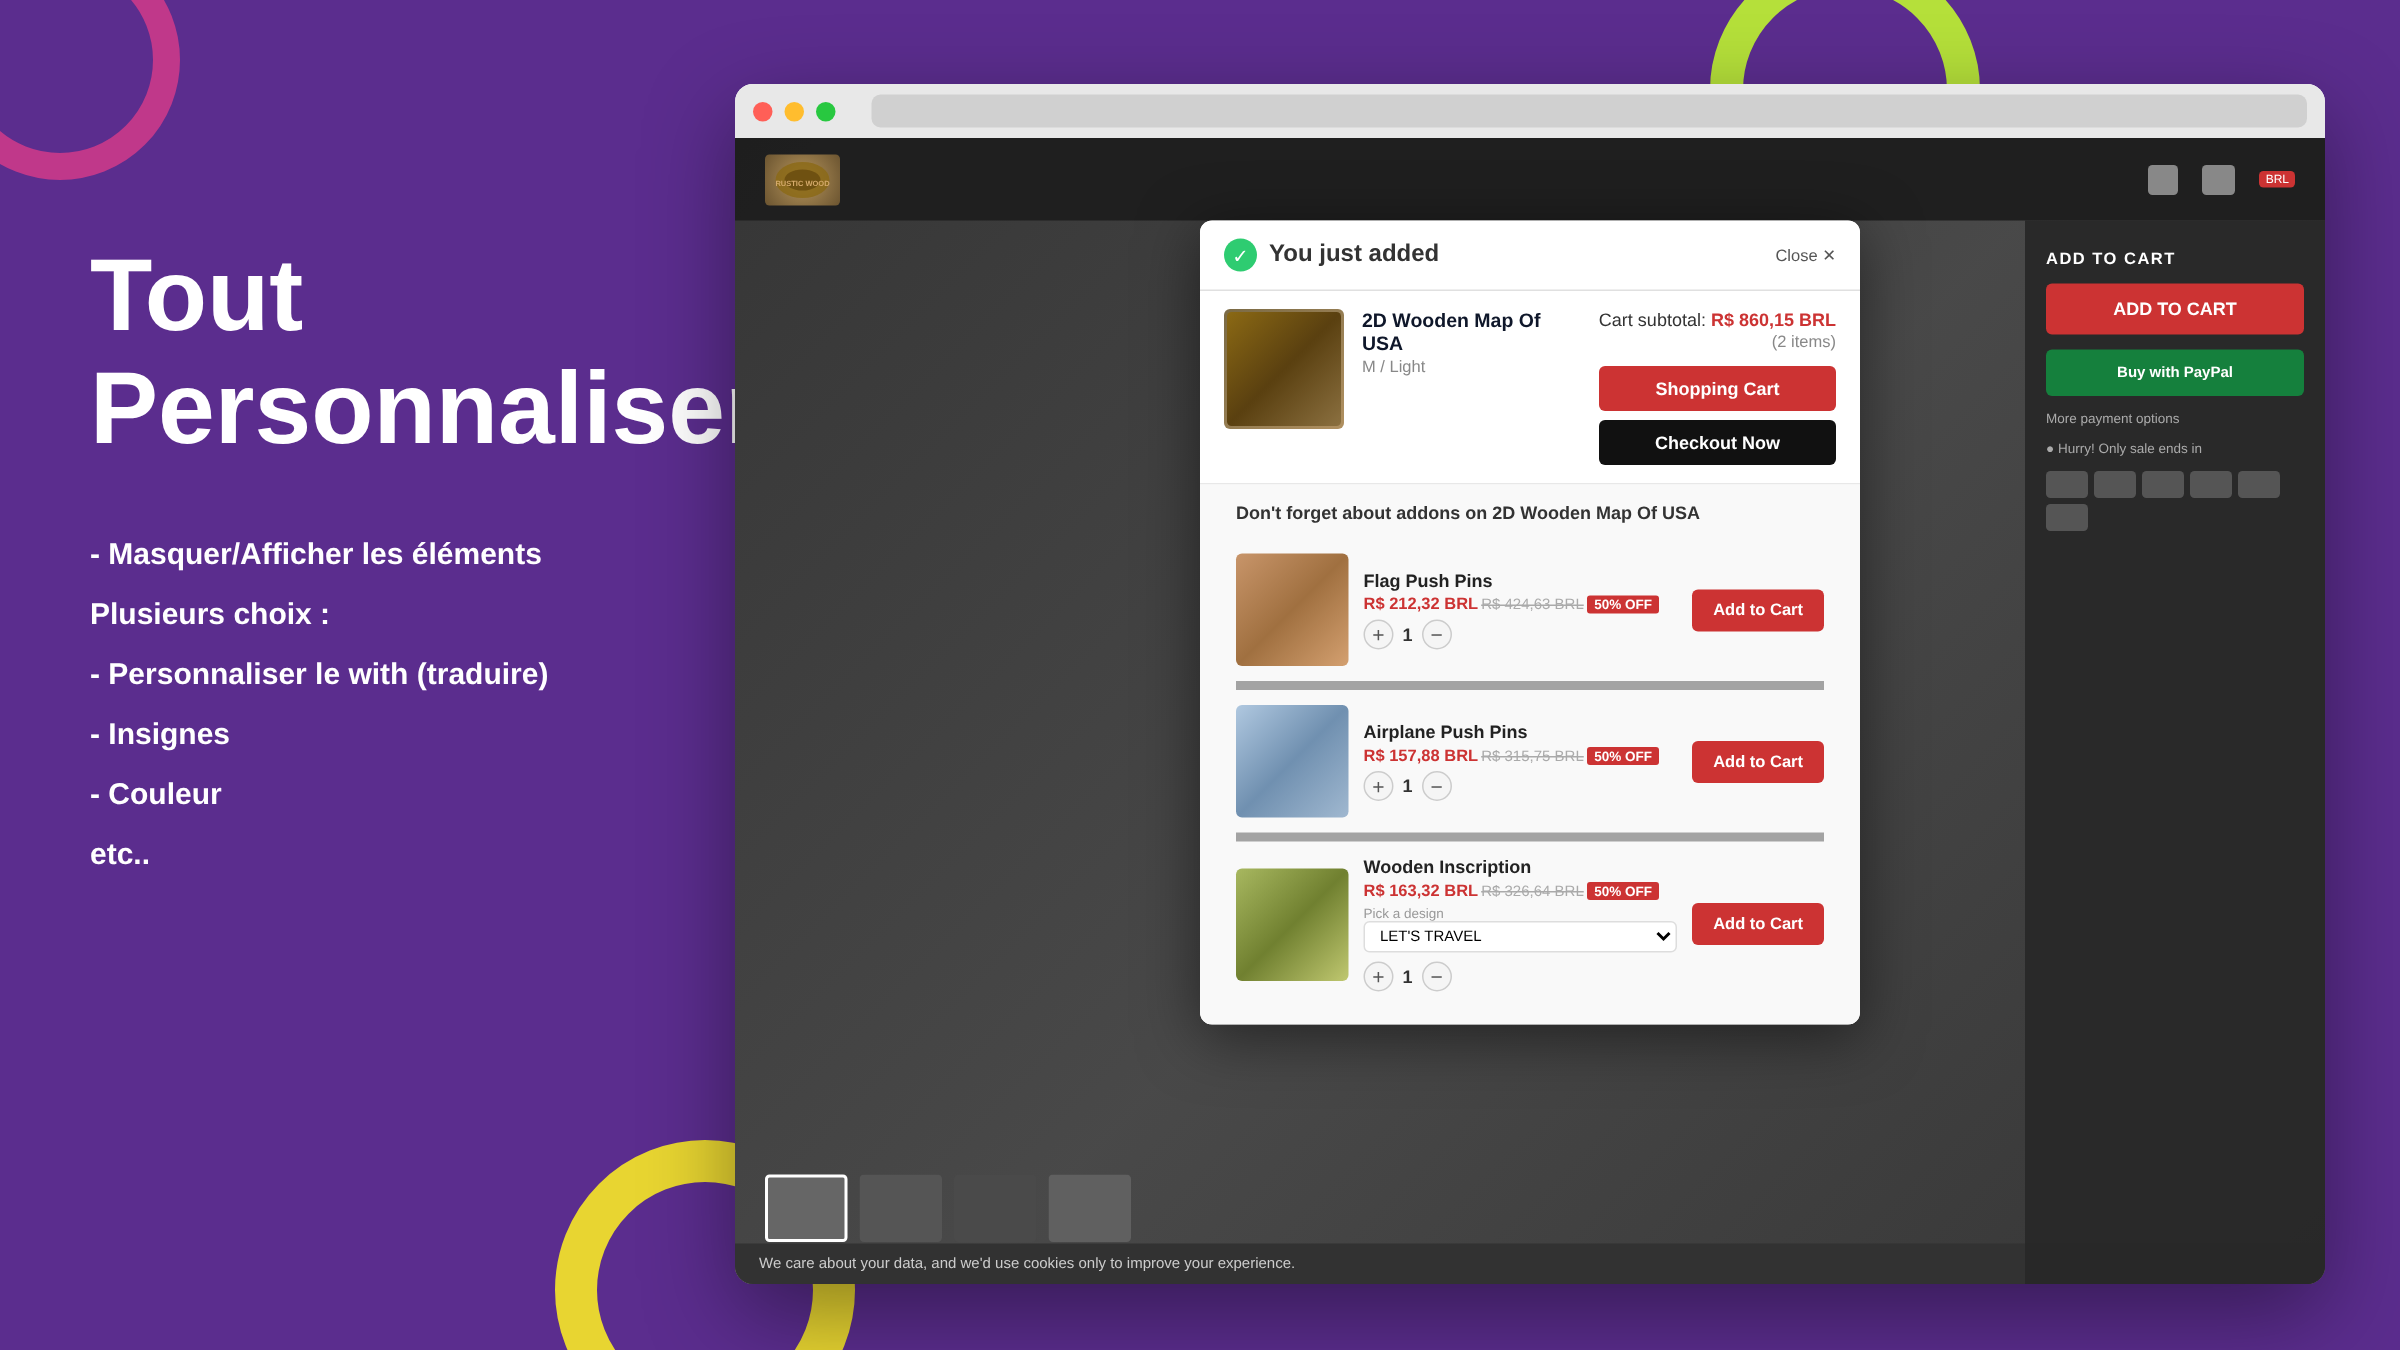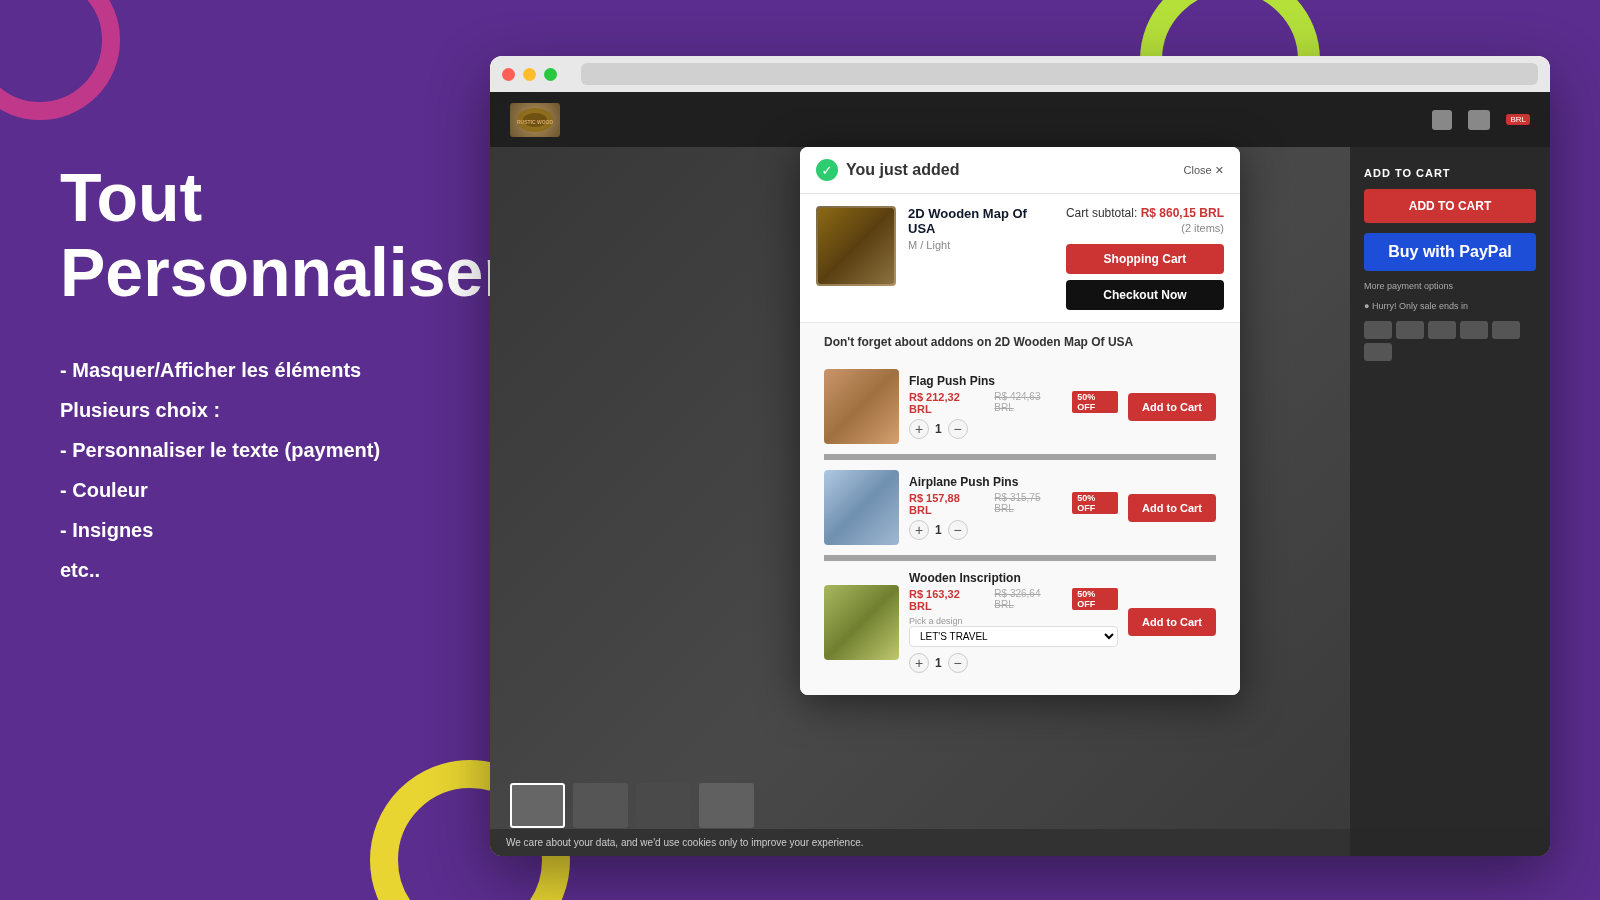--- a/index.html
+++ b/index.html
@@ -155,24 +155,24 @@
     }
     .atc-button {
       background: #cc3333;
       color: #fff; border: none;
       padding: 10px; border-radius: 4px;
       font-size: 12px; font-weight: 700;
       cursor: pointer;
       text-transform: uppercase;
     }
     .atc-paynow {
-      background: #1d4ed8;
+      background: #15803d;
       color: #fff; border: none;
       padding: 10px; border-radius: 4px;
-      font-size: 16px; font-weight: 700;
+      font-size: 10px; font-weight: 700;
       cursor: pointer;
     }
     .atc-more-payment {
       color: #aaa; font-size: 9px;
     }
     .payment-icons {
       display: flex; gap: 4px; flex-wrap: wrap;
     }
     .payment-icon-box {
       background: #555; border-radius: 3px;
@@ -311,21 +311,21 @@
       background: linear-gradient(135deg, #a8b860 0%, #708030 50%, #c0c870 100%);
     }
     .addon-info {
       flex: 1;
     }
     .addon-name {
       font-size: 12px; font-weight: 600; color: #222;
       margin-bottom: 3px;
     }
     .addon-prices {
-      display: flex; align-items: flex-start; gap: 14px;
+      display: flex; align-items: center; gap: 2px;
       margin-bottom: 4px;
     }
     .addon-price-new {
       font-size: 11px; font-weight: 700; color: #cc3333;
     }
     .addon-price-old {
       font-size: 10px; color: #aaa; text-decoration: line-through;
     }
     .addon-badge-off {
       background: #cc3333; color: #fff;
@@ -400,23 +400,23 @@
 <div class="bg-circle bg-circle-yellow-bottom"></div>
 
 <div class="left-panel">
   <h1>
     <span>Tout</span><br>
     <span>Personnaliser</span>
   </h1>
   <div class="features">
     <div>- Masquer/Afficher les éléments</div>
     <div>Plusieurs choix :</div>
-    <div>- Personnaliser le texte (payment)</div>
+    <div>- Personnaliser le with (traduire)</div>
+    <div>- Insignes</div>
     <div>- Couleur</div>
-    <div>- Insignes</div>
     <div>etc..</div>
   </div>
 </div>
 
 <div class="browser-window">
 
   <div class="browser-titlebar">
     <div class="browser-dot dot-red"></div>
     <div class="browser-dot dot-yellow"></div>
     <div class="browser-dot dot-green"></div>

